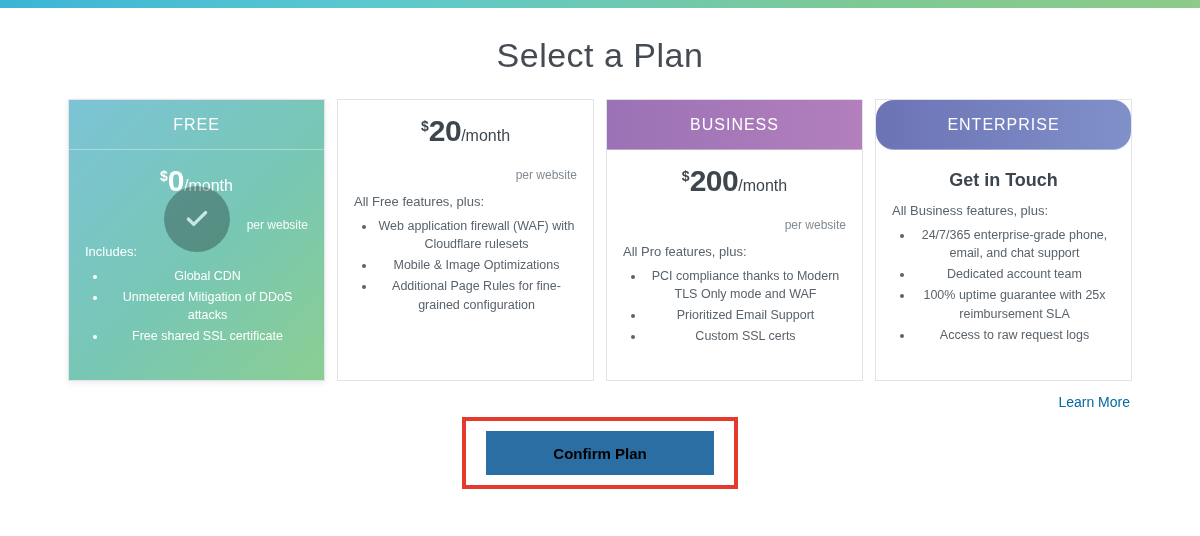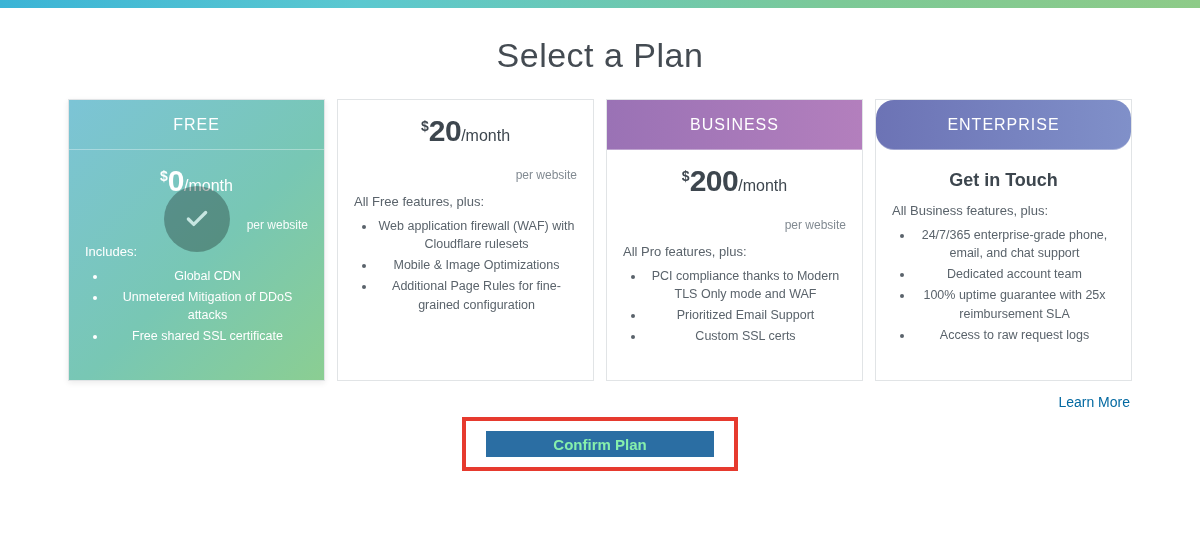--- a/index.html
+++ b/index.html
@@ -144,26 +144,26 @@
     .confirm-wrap {
       margin: 6px auto 0;
       width: 276px;
       border: 4px solid #e63a2e;
       padding: 10px;
       display: flex;
       justify-content: center;
     }
     .confirm-btn {
       background: #2b6ea3;
-      color: #86efac;
+      color: #000000;
       border: none;
       font-size: 15px;
       font-weight: 700;
       width: 228px;
-      height: 26px;
+      height: 44px;
       cursor: pointer;
     }
   </style>
 </head>
 <body>
 
 <div class="top-gradient"></div>
 
 <h1 class="page-title">Select a Plan</h1>
 

